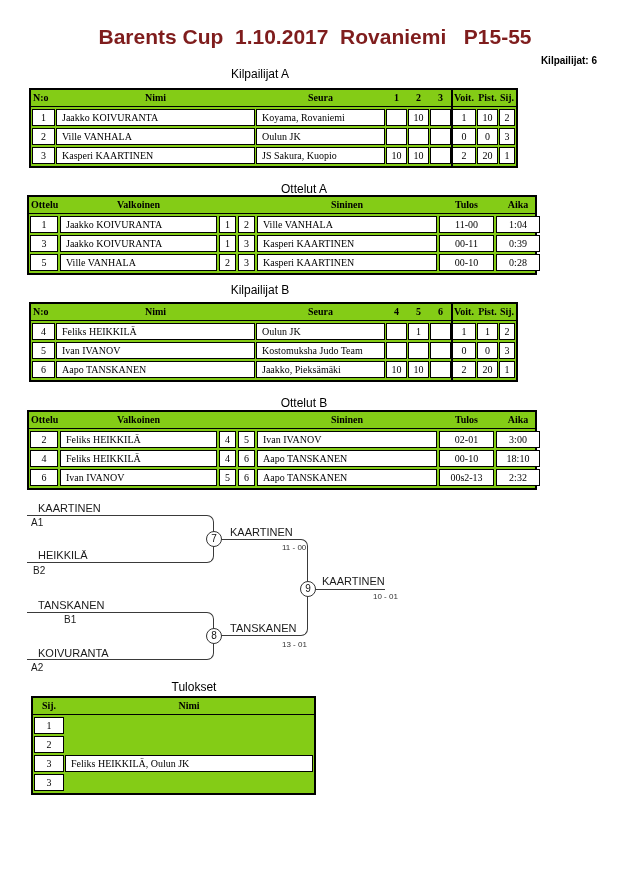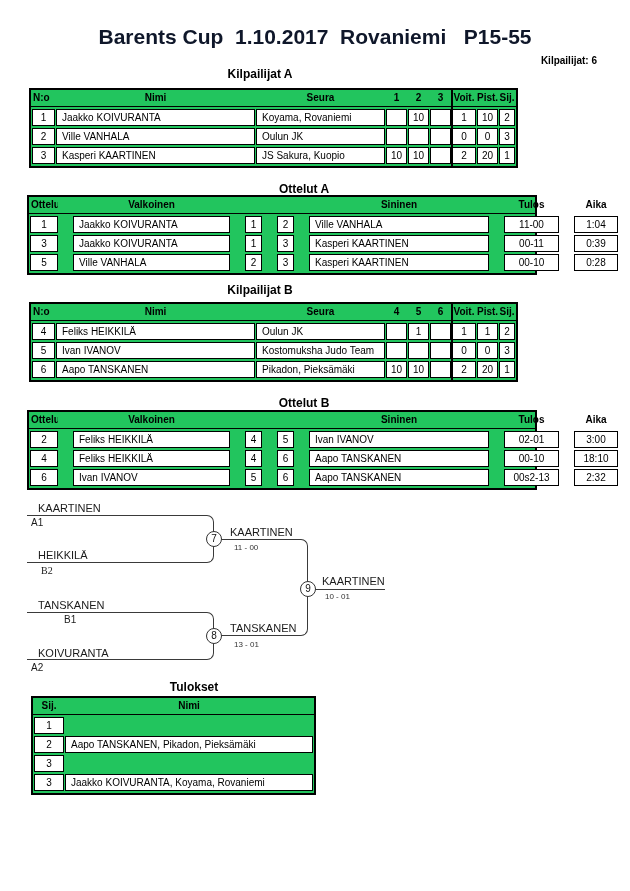--- a/index.html
+++ b/index.html
@@ -5,43 +5,43 @@
   html,body{margin:0;padding:0;}
   body{
     width:630px;height:891px;position:relative;background:#ffffff;
     font-family:"Liberation Sans","DejaVu Sans",sans-serif;color:#000;
     overflow:hidden;
   }
   .abs{position:absolute;}
   
   .page-title{
     left:0;right:0;top:25px;text-align:center;
-    font-size:21px;font-weight:bold;white-space:pre;color:#0f172a;
+    font-size:21px;font-weight:bold;white-space:pre;color:#7f1d1d;
   }
   .participants{
     right:33px;top:55px;font-size:10px;font-weight:bold;
   }
   .sec-heading{
     transform:translateX(-50%);
-    font-size:12px;font-weight:bold;white-space:nowrap;padding-left:44px;
+    font-size:12px;font-weight:normal;white-space:nowrap;padding-left:44px;
   }
   .h-ka{left:238px;top:67px;}
   .h-oa{left:282px;top:182px;}
   .h-kb{left:238px;top:283px;}
   .h-ob{left:282px;top:396px;}
   .h-tu{left:172px;top:680px;}
   
-  .tbl{position:absolute;border:2px solid #000;background:#22c55e;}
+  .tbl{position:absolute;border:2px solid #000;background:#84cc16;font-family:Liberation Serif, serif;}
   .pos-ka{left:29px;top:88px;width:485px;}
   .pos-kb{left:29px;top:302px;width:485px;}
   .pos-oa{left:27px;top:195px;width:506px;}
   .pos-ob{left:27px;top:410px;width:506px;}
   .pos-tu{left:31px;top:696px;width:281px;}
   .g-kilp{display:grid;grid-template-columns:23px 199px 129px 21px 21px 21px 24px 21px 16px;column-gap:1px;}
-  .g-ott{display:grid;grid-template-columns:28px 157px 17px 17px 180px 55px 44px;column-gap:15px;}
+  .g-ott{display:grid;grid-template-columns:28px 157px 17px 17px 180px 55px 44px;column-gap:2px;}
   .g-tul{display:grid;grid-template-columns:30px 248px;column-gap:1px;}
   .thead{padding:0 1px;border-bottom:1px solid #000;}
   .hc{font-size:10px;font-weight:bold;line-height:16px;height:16px;white-space:nowrap;overflow:hidden;}
   .tbody{display:flex;flex-direction:column;row-gap:2px;padding:2px 1px;}
   .trow{}
   .tcell{
     border:1px solid #000;font-size:10px;line-height:15px;height:15px;
     white-space:nowrap;overflow:hidden;background:#fff;box-sizing:content-box;
   }
   .al-l{text-align:left;padding-left:5px;}
@@ -53,28 +53,28 @@
   .bline{position:absolute;box-sizing:border-box;border:0 solid #3a3a3a;}
   .l-a1 {left:27px;top:515px;width:187px;height:24px;border-top-width:1px;border-right-width:1px;border-top-right-radius:7px;}
   .l-b2 {left:27px;top:539px;width:187px;height:24px;border-bottom-width:1px;border-right-width:1px;border-bottom-right-radius:7px;}
   .l-w7 {left:214px;top:539px;width:94px;height:50px;border-top-width:1px;border-right-width:1px;border-top-right-radius:7px;}
   .l-b1 {left:27px;top:612px;width:187px;height:24px;border-top-width:1px;border-right-width:1px;border-top-right-radius:7px;}
   .l-a2 {left:27px;top:636px;width:187px;height:24px;border-bottom-width:1px;border-right-width:1px;border-bottom-right-radius:7px;}
   .l-w8 {left:214px;top:589px;width:94px;height:47px;border-bottom-width:1px;border-right-width:1px;border-bottom-right-radius:7px;}
   .l-w9 {left:308px;top:589px;width:77px;height:1px;border-top-width:1px;}
   .bname{position:absolute;font-size:11px;color:#1a1a1a;white-space:nowrap;}
   .bseed{position:absolute;font-size:10px;color:#1a1a1a;}
-  .bscore{position:absolute;font-size:8px;color:#333;white-space:nowrap;}
+  .bscore{position:absolute;font-size:8px;color:#333;white-space:nowrap;margin-left:48px;}
   .mcircle{
     position:absolute;width:16px;height:16px;box-sizing:border-box;
     border:1px solid #333;border-radius:50%;background:#fff;z-index:6;
     font-size:10px;line-height:14px;text-align:center;color:#111;
   }
   .n-s0{left:38px;top:502px;} .s-s0{left:31px;top:517px;}
-  .n-s1{left:38px;top:549px;} .s-s1{left:41px;top:565px;font-family:Liberation Serif, serif;}
+  .n-s1{left:38px;top:549px;} .s-s1{left:33px;top:565px;}
   .n-s2{left:38px;top:599px;} .s-s2{left:31px;top:614px;margin-left:33px;}
   .n-s3{left:38px;top:647px;} .s-s3{left:31px;top:662px;}
   .c-m7{left:206px;top:531px;} .n-m7{left:230px;top:526px;} .sc-m7{left:234px;top:543px;}
   .c-m8{left:206px;top:628px;} .n-m8{left:230px;top:622px;} .sc-m8{left:234px;top:640px;}
   .c-m9{left:300px;top:581px;} .n-m9{left:322px;top:575px;} .sc-m9{left:325px;top:592px;text-align:right;}
 </style>
 </head>
 <body>
 
 <div class="abs page-title">Barents Cup  1.10.2017  Rovaniemi   P15-55</div>
@@ -208,21 +208,21 @@
         <div class="tcell al-c"></div>
         <div class="tcell al-c"></div>
         <div class="tcell al-c"></div>
         <div class="tcell al-c">0</div>
         <div class="tcell al-c">0</div>
         <div class="tcell al-c">3</div>
       </div>
       <div class="trow g-kilp">
         <div class="tcell al-c">6</div>
         <div class="tcell al-l">Aapo TANSKANEN</div>
-        <div class="tcell al-l">Pikadon, Pieksämäki</div>
+        <div class="tcell al-l">Jaakko, Pieksämäki</div>
         <div class="tcell al-c">10</div>
         <div class="tcell al-c">10</div>
         <div class="tcell al-c"></div>
         <div class="tcell al-c">2</div>
         <div class="tcell al-c">20</div>
         <div class="tcell al-c">1</div>
       </div>
     </div>
     <div class="vsep" style="left: 420px;"></div>
   </div>
@@ -272,28 +272,27 @@
     <div class="thead g-tul">
       <div class="hc al-c">Sij.</div>
       <div class="hc al-c">Nimi</div>
     </div>
     <div class="tbody">
       <div class="trow g-tul">
         <div class="tcell al-c">1</div>
       </div>
       <div class="trow g-tul">
         <div class="tcell al-c">2</div>
-        <div class="tcell al-l">Aapo TANSKANEN, Pikadon, Pieksämäki</div>
       </div>
       <div class="trow g-tul">
         <div class="tcell al-c">3</div>
+        <div class="tcell al-l">Feliks HEIKKILÄ, Oulun JK</div>
       </div>
       <div class="trow g-tul">
         <div class="tcell al-c">3</div>
-        <div class="tcell al-l">Jaakko KOIVURANTA, Koyama, Rovaniemi</div>
       </div>
     </div>
   </div>
 
 <div class="abs bracket">
   <div class="bline l-a1"></div>
   <div class="bline l-b2"></div>
   <div class="bline l-w7"></div>
   <div class="bline l-b1"></div>
   <div class="bline l-a2"></div>

